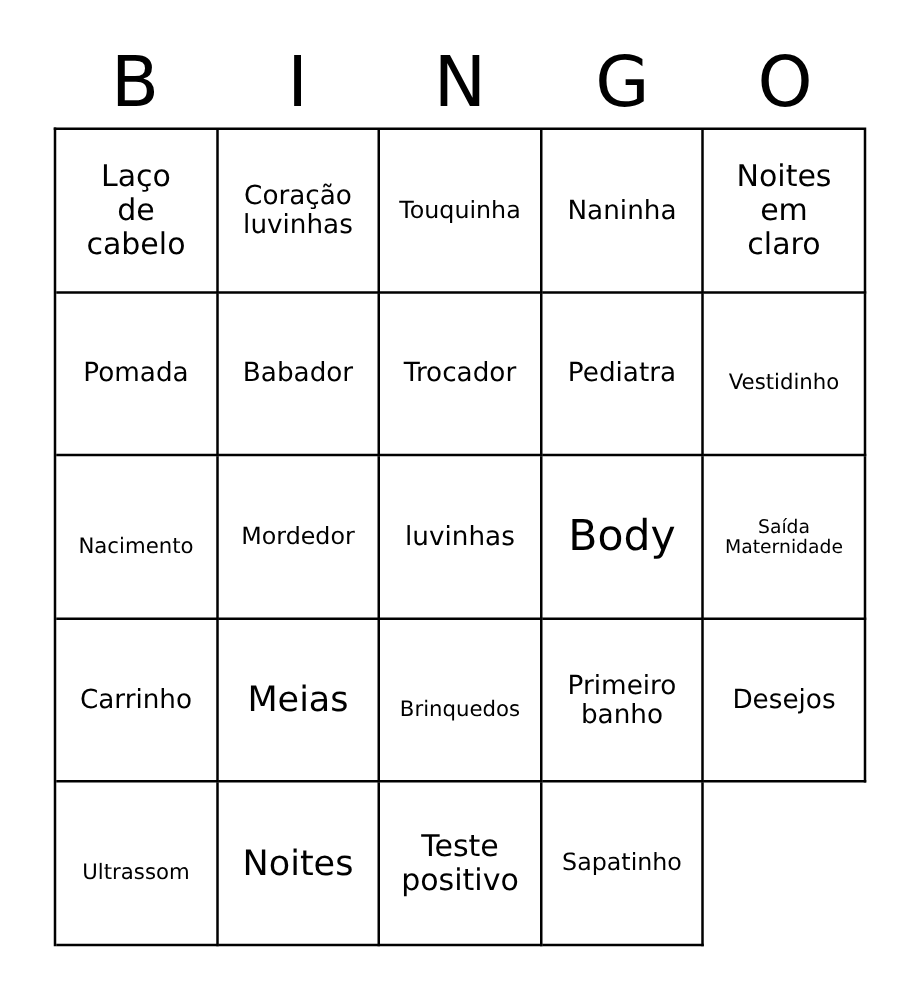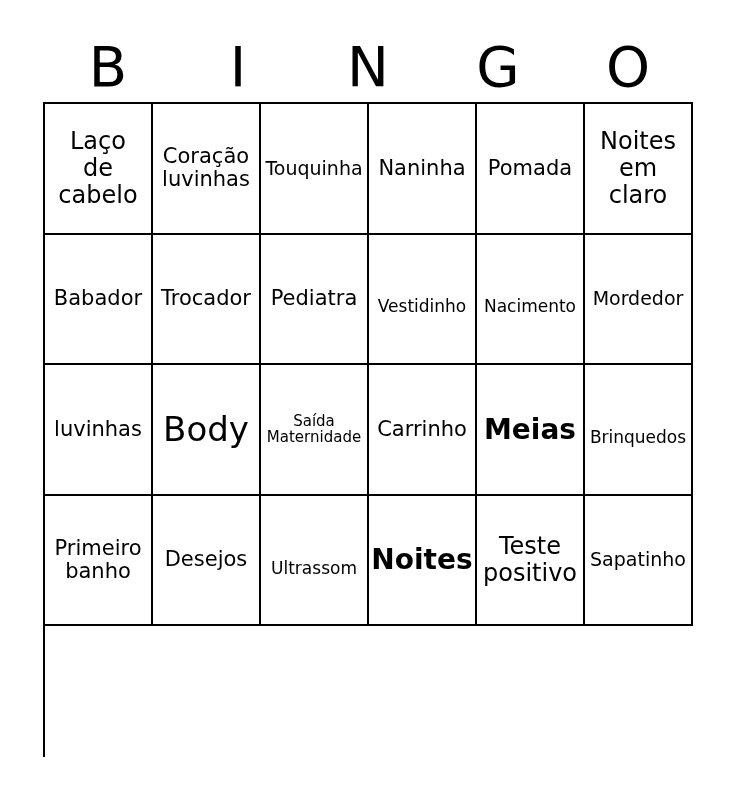--- a/index.html
+++ b/index.html
@@ -42,21 +42,21 @@
   .grid {
     position: absolute;
     left: 43px;
     top: 102px;
     width: 650px;
     height: 655px;
     border-top: 2px solid #000;
     border-left: 2px solid #000;
     box-sizing: border-box;
     display: grid;
-    grid-template-columns: repeat(6, 1fr);
+    grid-template-columns: repeat(5, 1fr);
     grid-template-rows: repeat(5, 1fr);
   }
   .cell {
     border-right: 2px solid #000;
     border-bottom: 2px solid #000;
     box-sizing: border-box;
     display: flex;
     align-items: center;
     justify-content: center;
     text-align: center;
@@ -66,21 +66,21 @@
   .cell-text {
     display: block;
     line-height: 1.12;
     white-space: pre-line;
   }
   .fs-15 { font-size: 15px; }
   .fs-17 { font-size: 17px; margin-top: 16px; }
   .fs-19 { font-size: 19px; }
   .fs-21 { font-size: 21px; }
   .fs-24 { font-size: 24px; }
-  .fs-28 { font-size: 28px; font-weight: bold; }
+  .fs-28 { font-size: 28px; }
   .fs-34 { font-size: 34px; }
 </style>
 </head>
 <body>
 
 <div class="bingo-card">
 
   <div class="header-row">
     <div class="header-cell">B</div>
     <div class="header-cell">I</div>
@@ -99,27 +99,27 @@
         <span class="cell-text fs-21">Coração
 luvinhas</span>
       </div>
     <div class="cell">
         <span class="cell-text fs-19">Touquinha</span>
       </div>
     <div class="cell">
         <span class="cell-text fs-21">Naninha</span>
       </div>
     <div class="cell">
-        <span class="cell-text fs-21">Pomada</span>
+        <span class="cell-text fs-24">Noites
+em
+claro</span>
       </div>
 
     <div class="cell">
-        <span class="cell-text fs-24">Noites
-em
-claro</span>
+        <span class="cell-text fs-21">Pomada</span>
       </div>
     <div class="cell">
         <span class="cell-text fs-21">Babador</span>
       </div>
     <div class="cell">
         <span class="cell-text fs-21">Trocador</span>
       </div>
     <div class="cell">
         <span class="cell-text fs-21">Pediatra</span>
       </div>

